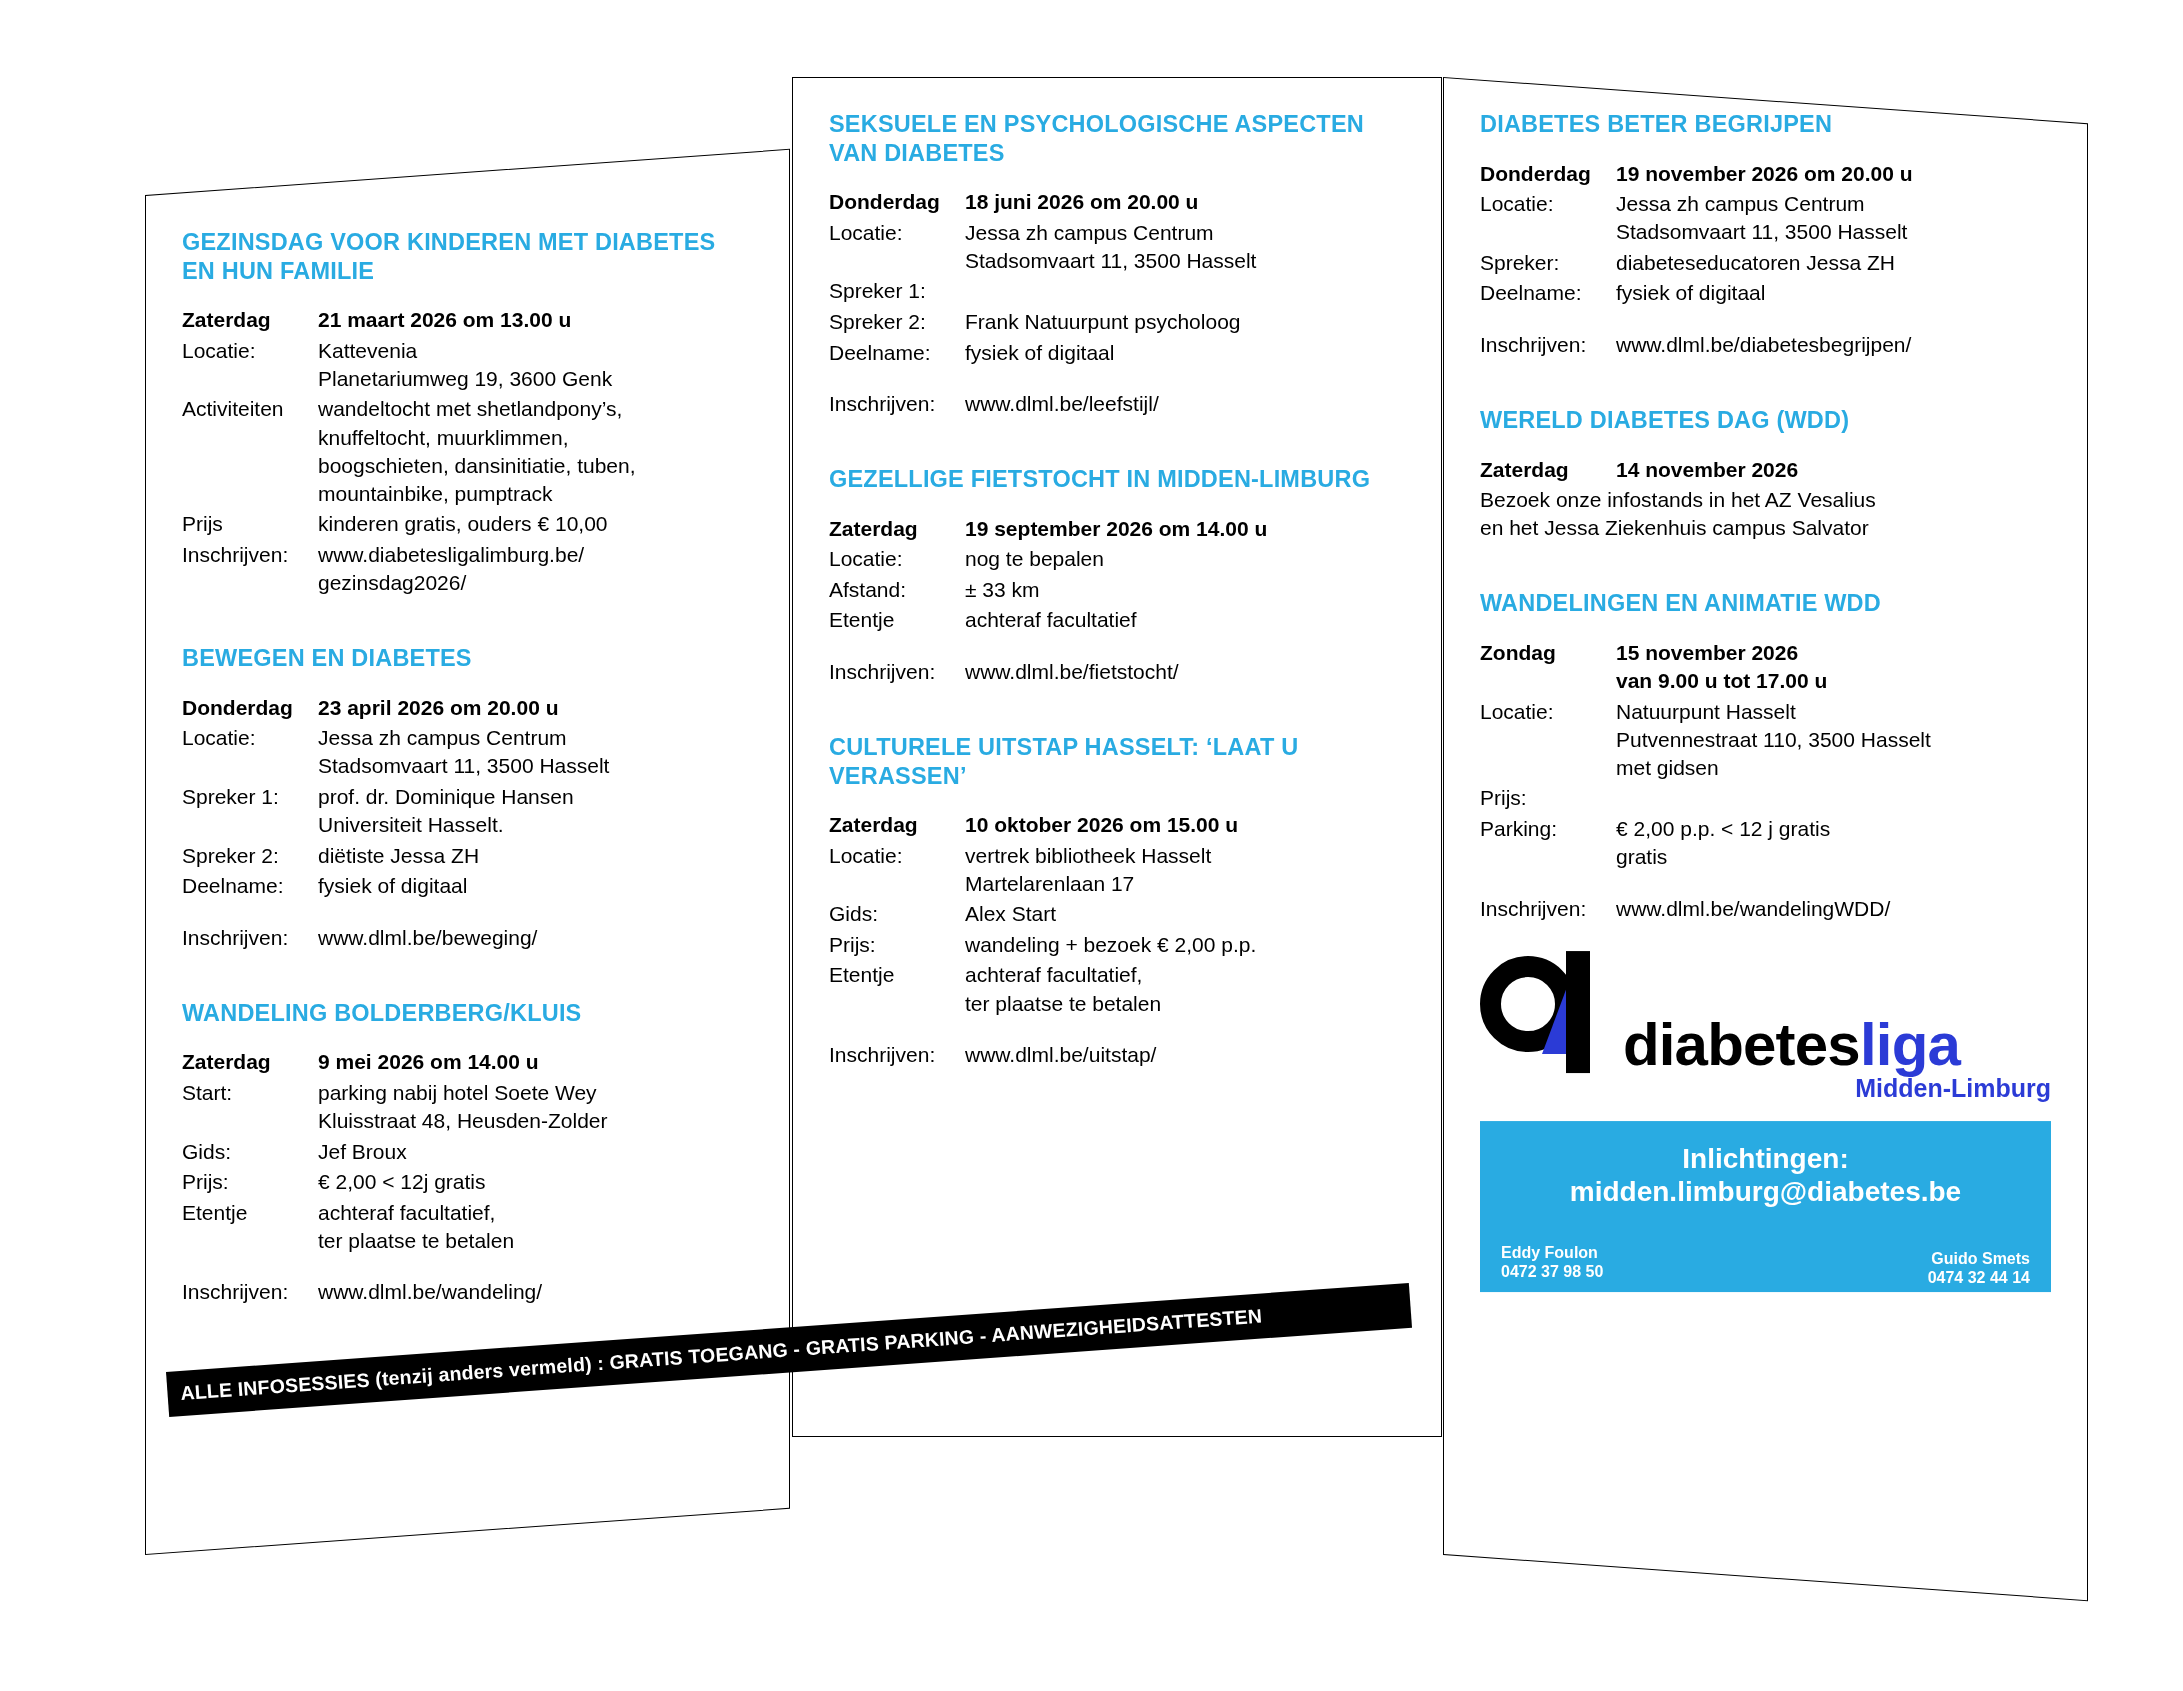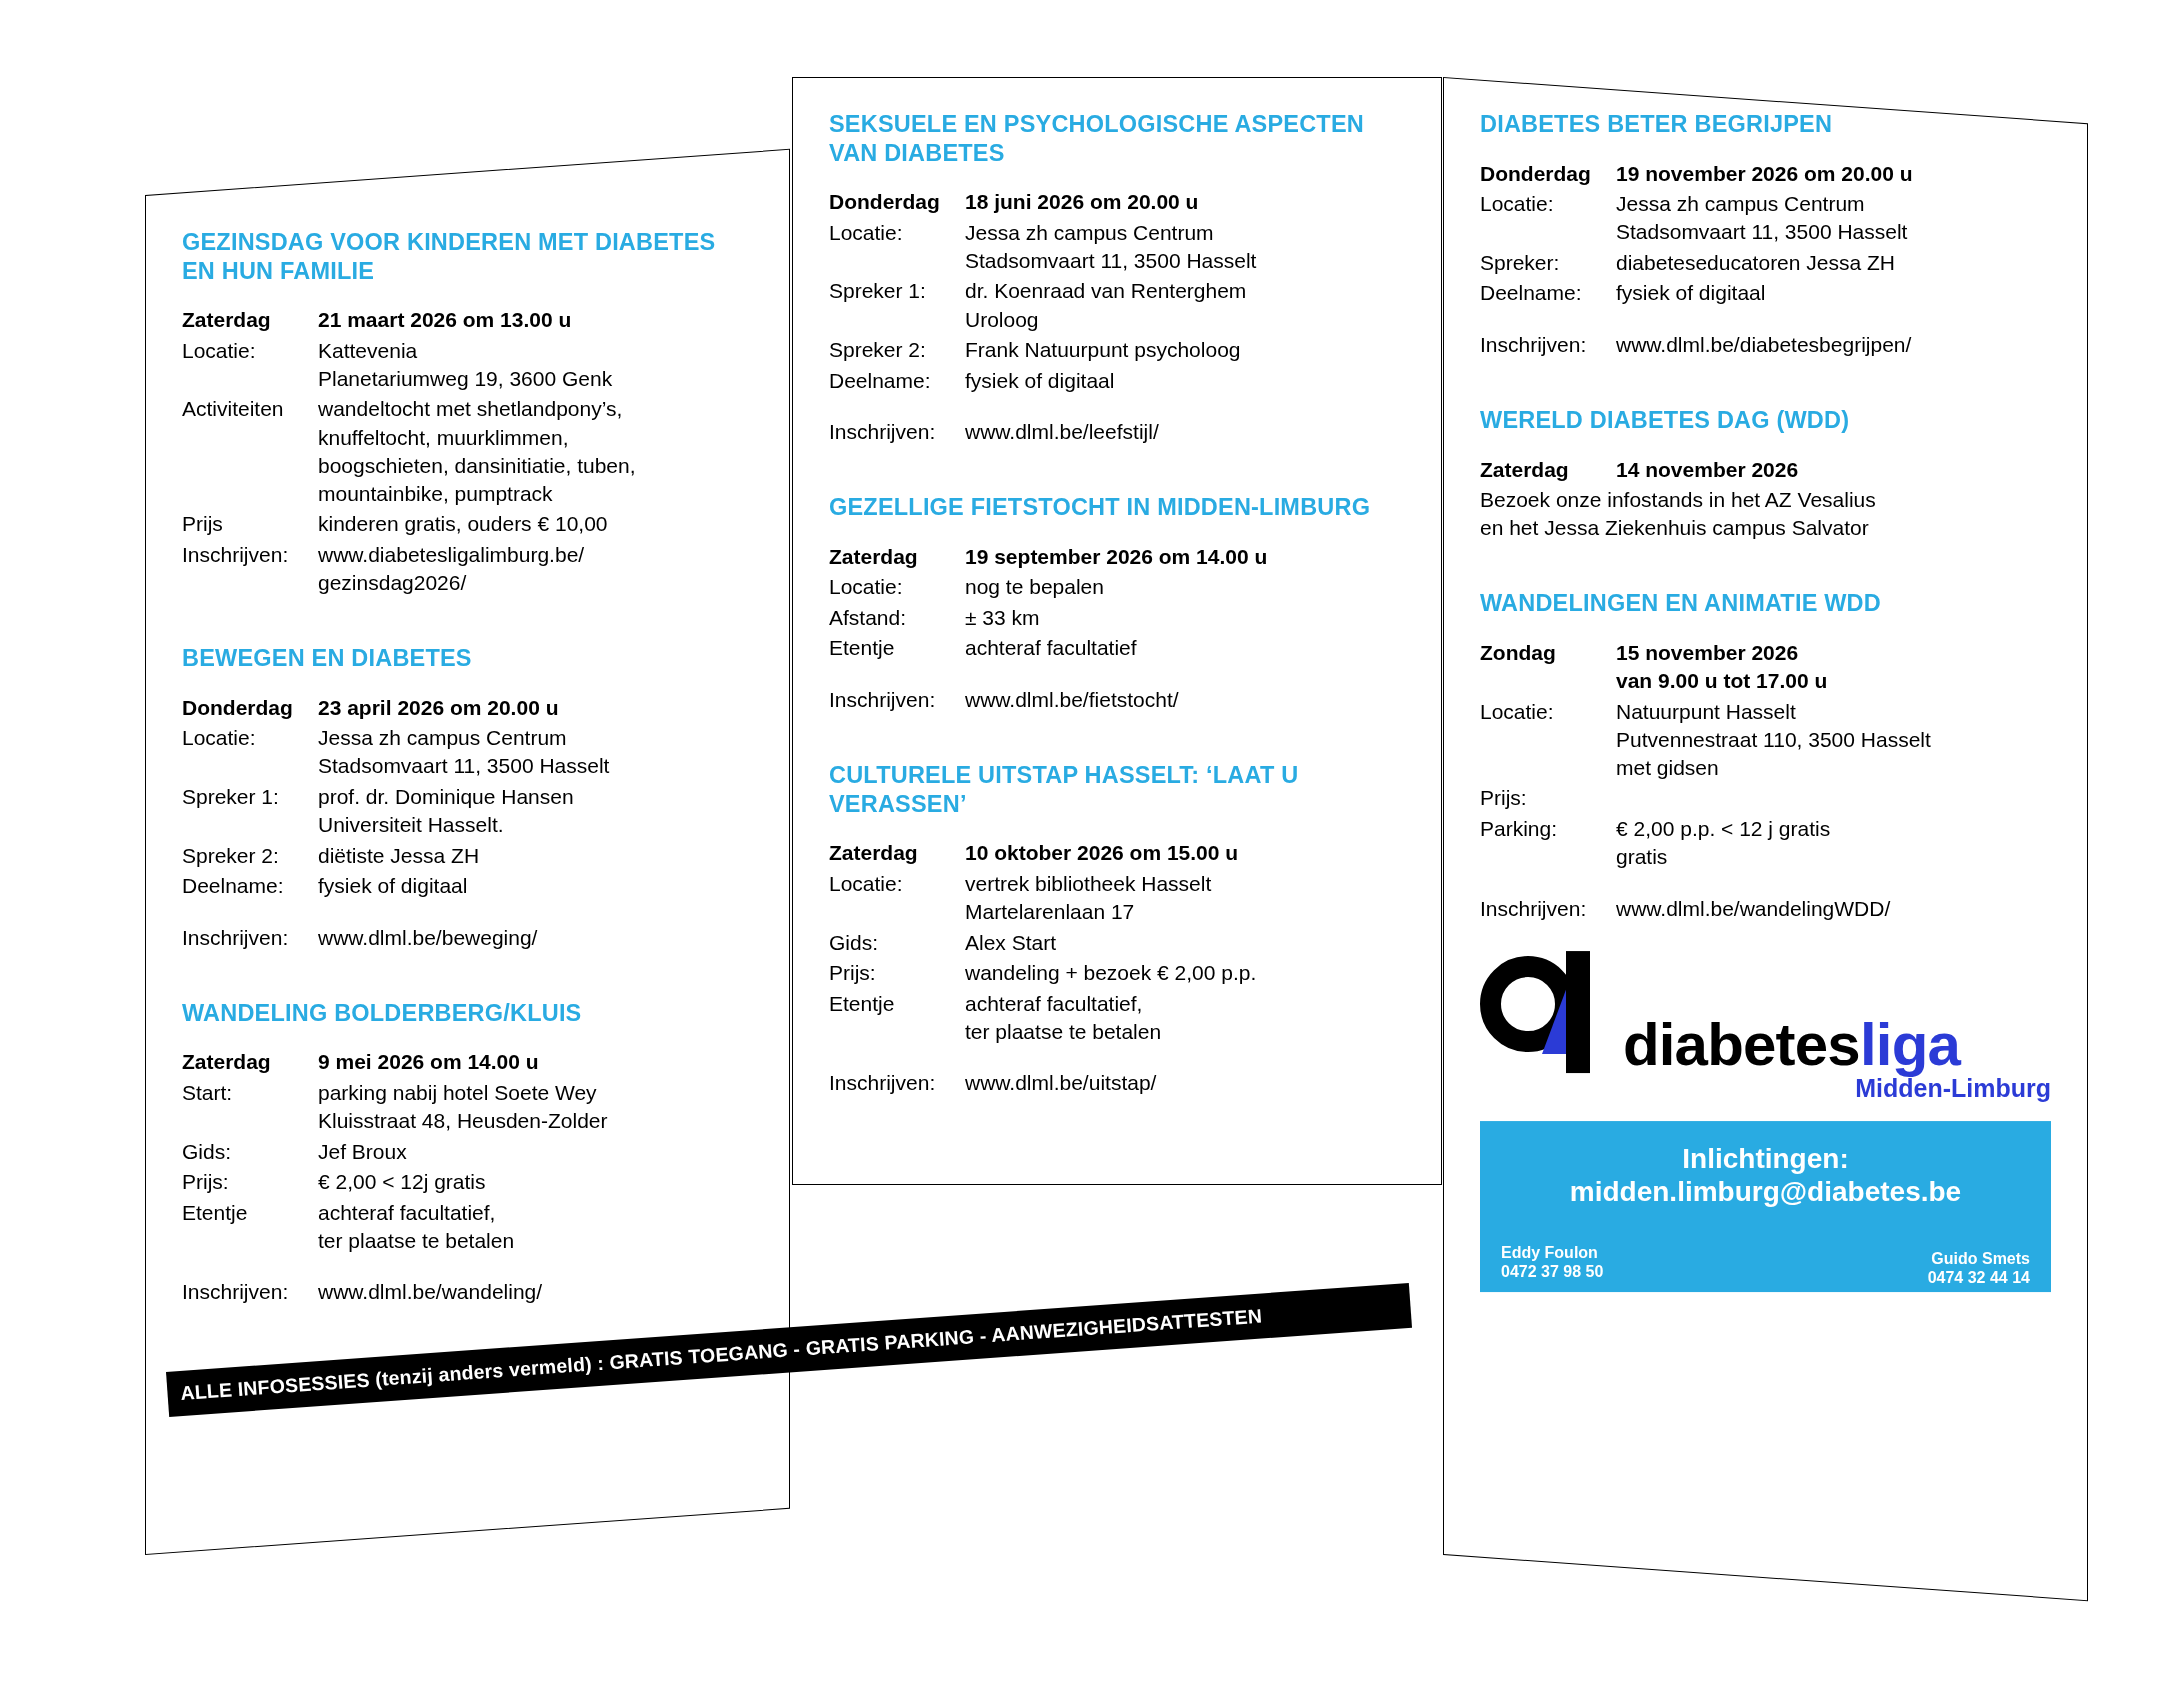--- a/index.html
+++ b/index.html
@@ -21,21 +21,21 @@
 
   
   #panel-left {
     left:145px; top:195px;
     width:645px; height:1360px;
     transform: skewY(-4.1deg) rotate(0deg);
     transform-origin: top left;
   }
   #panel-mid {
     left:792px; top:77px;
-    width:650px; height:1108px;
+    width:650px; height:1360px;
     transform: skewY(0deg);
     transform-origin: top left;
   }
   #panel-right {
     left:1443px; top:77px;
     width:645px; height:1478px;
     transform: skewY(4.1deg);
     transform-origin: top left;
   }
 
@@ -262,22 +262,20 @@
               <div class="lbl b">Donderdag</div>
               <div class="val b">18 juni 2026 om 20.00 u</div>
             </div>
             <div class="row">
               <div class="lbl">Locatie:</div>
               <div class="val">Jessa zh campus Centrum
 Stadsomvaart 11, 3500 Hasselt</div>
             </div>
             <div class="row">
               <div class="lbl">Spreker 1:</div>
-              <div class="val">dr. Koenraad van Renterghem
-Uroloog</div>
             </div>
             <div class="row">
               <div class="lbl">Spreker 2:</div>
               <div class="val">Frank Natuurpunt psycholoog</div>
             </div>
             <div class="row">
               <div class="lbl">Deelname:</div>
               <div class="val">fysiek of digitaal</div>
             </div>
             <div class="gap"></div>

